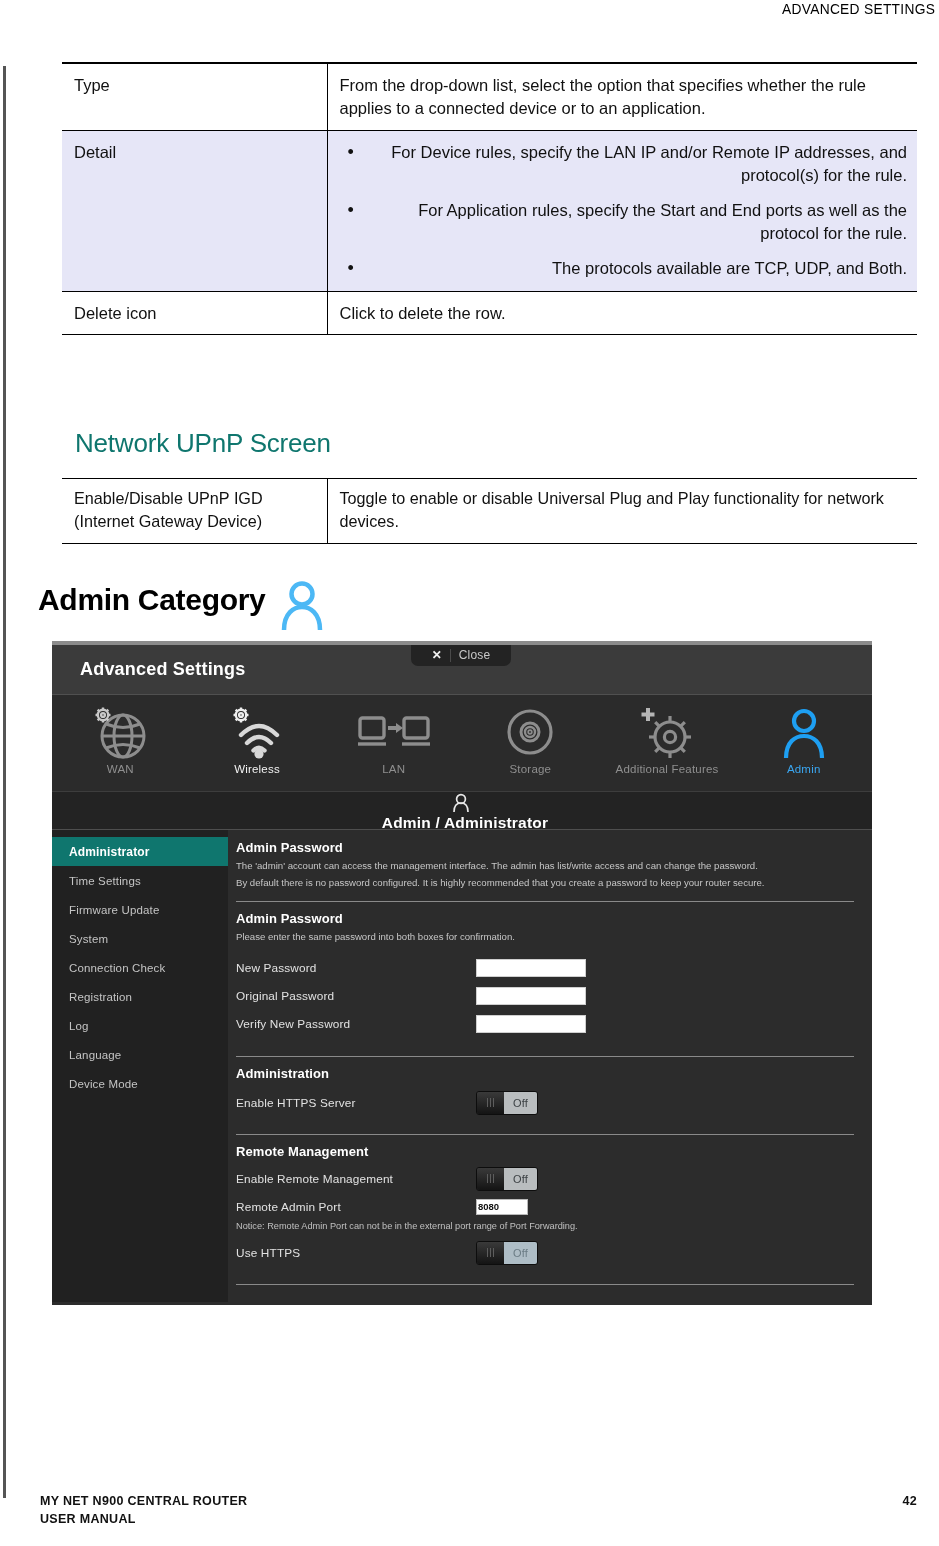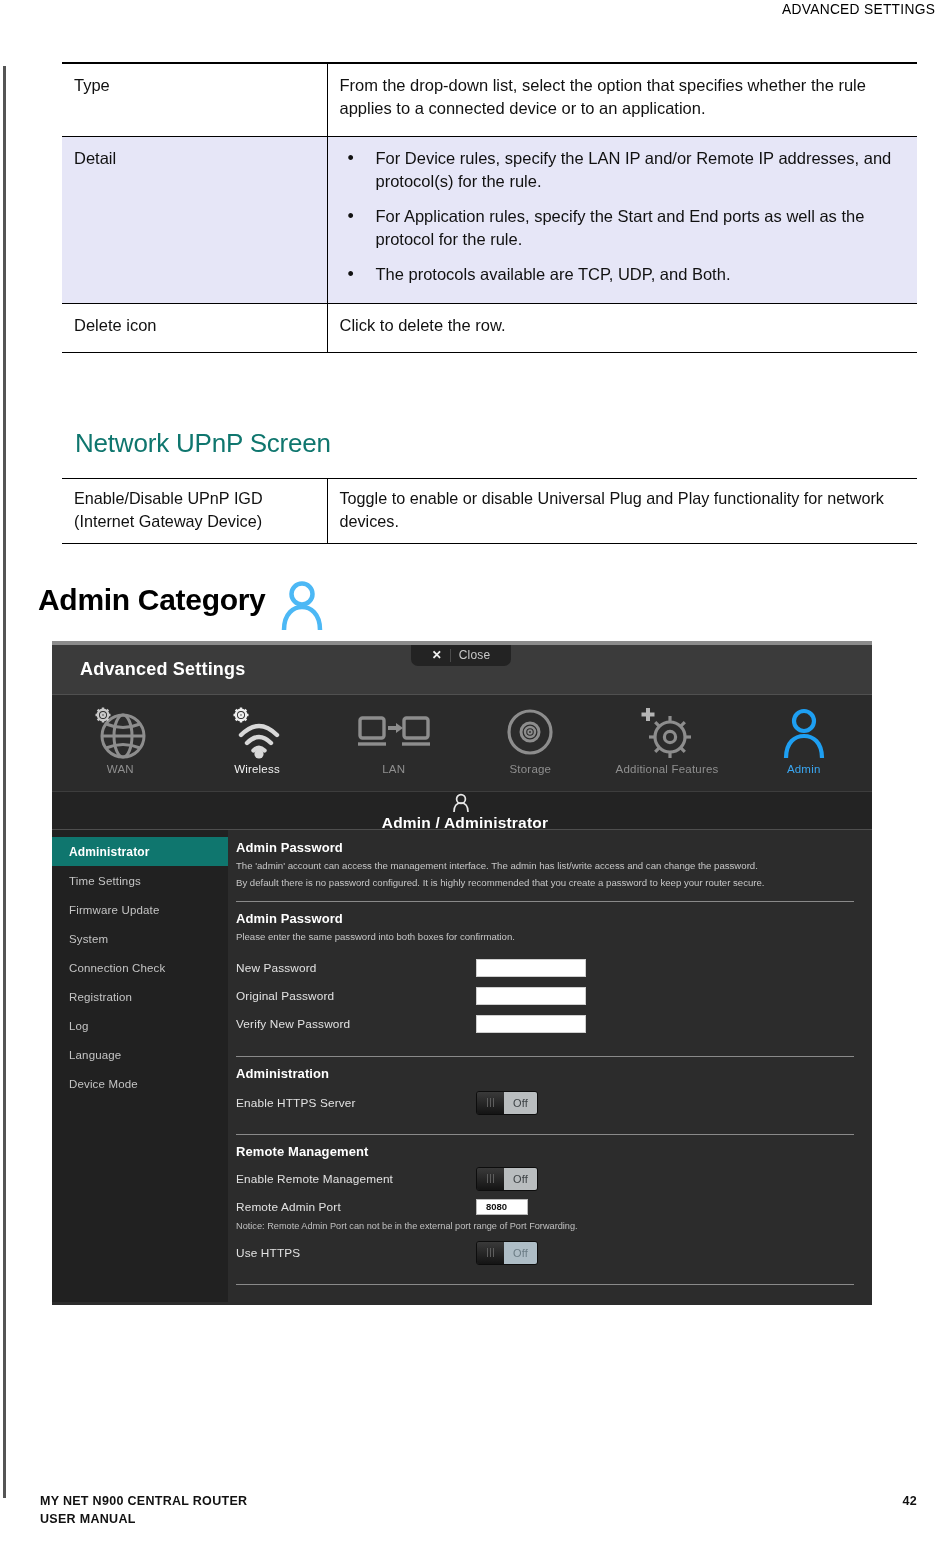--- a/index.html
+++ b/index.html
@@ -42,41 +42,42 @@
   .doc-table {
     position: absolute;
     border-collapse: collapse;
     table-layout: fixed;
   }
   .doc-table td {
     vertical-align: top;
     font-size: 16.5px;
     line-height: 1.42;
     color: #111;
-    padding: 10px 10px 15px 12px;
+    padding: 10px 10px 9px 12px;
   }
   .doc-table td.col-label { width: 265px; }
   .doc-table td.col-desc  { width: 590px; }
 
   #table-rules {
     left: 62px;
     top: 62px;
     width: 855px;
   }
   #table-rules .row-top td { border-top: 2px solid #000; }
   #table-rules tr td.col-desc { border-left: 1.3px solid #000; }
   #table-rules tr.row-shaded td { background: #e6e6f7; }
   #table-rules tr.row-sep td { border-top: 1.2px solid #000; }
   #table-rules tr.row-last td { border-bottom: 1.6px solid #000; }
 
   .bullets { margin: 0; padding: 0; list-style: none; }
   .bullets li {
     position: relative;
     padding-left: 36px;
     margin-bottom: 11px;
+    text-align: right;
   }
   .bullets li:last-child { margin-bottom: 2px; }
   .bullets li:before {
     content: "\2022";
     position: absolute;
     left: 8px;
     top: -1px;
     font-size: 18px;
   }
 
@@ -303,21 +304,21 @@
   .ru-input-small {
     width: 52px;
     height: 16px;
     background: #ffffff;
     border: 1px solid #b9b9b9;
     font-size: 9.5px;
     color: #111;
     font-weight: bold;
     display: flex;
     align-items: center;
-    padding-left: 9px;
+    padding-left: 1px;
     font-family: "Liberation Sans", sans-serif;
   }
   .ru-toggle {
     width: 62px;
     height: 24px;
     border-radius: 3px;
     display: flex;
     overflow: hidden;
     border: 1px solid #0d0d0d;
   }

